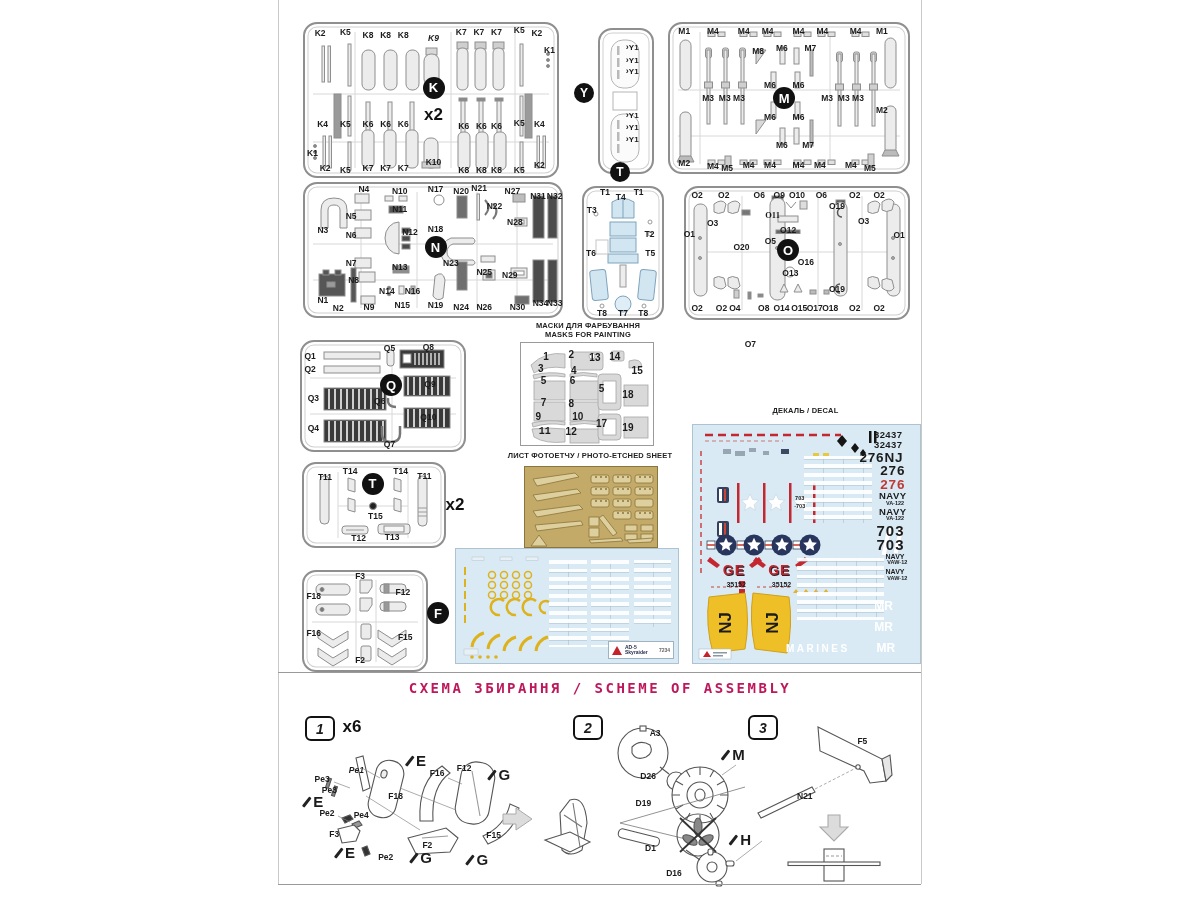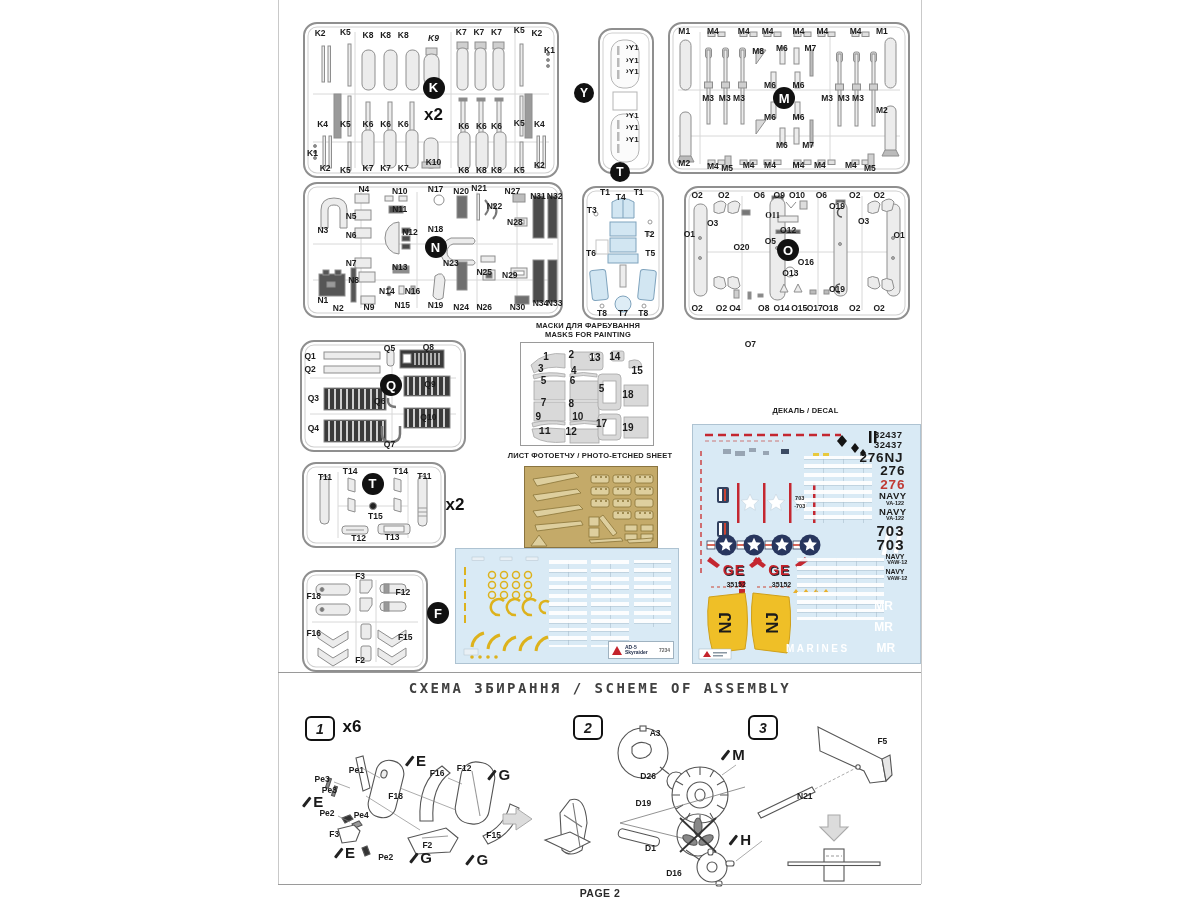--- a/index.html
+++ b/index.html
@@ -40,21 +40,21 @@
   .ylab{font-size:8px;}
   .ylab::before{content:"\203A ";font-size:9px;}
   .paint{font-size:15px;font-weight:800;}
   .paint::before{content:"";display:inline-block;width:3px;height:12px;background:#222;border-radius:1px;
        transform:rotate(38deg) translateY(2px);margin-right:4px;}
   .stepnum{position:absolute;width:26px;height:21px;border:2.5px solid #111;border-radius:6px;
        display:flex;align-items:center;justify-content:center;font-weight:800;font-style:italic;
        font-size:14px;background:#fff;z-index:4;}
   .assembly-title{position:absolute;left:278px;width:644px;text-align:center;
        font-family:"DejaVu Sans Mono",monospace;font-weight:700;font-size:14px;
-       letter-spacing:2.5px;color:#404040;}
+       letter-spacing:2.5px;color:#be185d;}
   .footer{position:absolute;left:278px;width:644px;text-align:center;top:887px;
        font-weight:700;font-size:10.5px;letter-spacing:.5px;color:#2a2a2a;}
   .brandbox{position:absolute;background:#fff;border:.5px solid #9fb2c0;display:flex;
        align-items:center;gap:3px;padding:1px 3px;z-index:3;}
   .brandbox .av{width:0;height:0;border-left:5px solid transparent;border-right:5px solid transparent;
        border-bottom:9px solid #c4232b;}
   .brandbox .bt{font-size:5px;font-weight:700;color:#23304d;line-height:1.1;}
   .brandbox .bc{font-size:5px;font-weight:700;color:#666;}
   svg{display:block;}
 </style>
@@ -863,21 +863,21 @@
       <g stroke="#888" stroke-width="0.7">
         <line x1="62" y1="42" x2="80" y2="52"></line>
           <line x1="34" y1="56" x2="50" y2="62"></line>
         <line x1="38" y1="90" x2="50" y2="96"></line>
           <line x1="66" y1="70" x2="120" y2="104"></line>
         <line x1="148" y1="52" x2="162" y2="58"></line>
           <line x1="100" y1="62" x2="156" y2="84"></line>
       </g>
       <path d="M203 88 h13 v-6 l16 11 l-16 11 v-6 h-13 Z" fill="#dcdcdc" stroke="#aaa"></path>
     </svg>
-  <span class="lbl" style="left: 23%; top: 28%;">Pe1</span>
+  <span class="lbl" style="left: 23%; top: 28%; font-style: italic;">Pe1</span>
       <span class="lbl paint" style="left: 48%; top: 22%;">E</span>
       <span class="lbl" style="left: 9%; top: 34%;">Pe3</span>
       <span class="lbl" style="left: 12%; top: 41%;">Pe3</span>
       <span class="lbl paint" style="left: 6%; top: 48%;">E</span>
       <span class="lbl" style="left: 11%; top: 56%;">Pe2</span>
       <span class="lbl" style="left: 25%; top: 57%;">Pe4</span>
       <span class="lbl" style="left: 39%; top: 45%;">F18</span>
       <span class="lbl" style="left: 14%; top: 69%;">F3</span>
       <span class="lbl paint" style="left: 19%; top: 81%;">E</span>
       <span class="lbl" style="left: 35%; top: 84%;">Pe2</span>
@@ -945,19 +945,18 @@
         <path d="M142 44 L146 66 L152 60 L150 40 Z" fill="#e6e6e6"></path>
         <circle cx="118" cy="52" r="2.2"></circle>
         <path d="M18 98 L72 72 L75 77 L21 103 Z"></path>
         <line x1="75" y1="74" x2="116" y2="53" stroke="#888" stroke-width="0.7" stroke-dasharray="3 2"></line>
         <path d="M88 100 h12 v12 h8 l-14 14 l-14 -14 h8 Z" fill="#dcdcdc" stroke="#aaa"></path>
         <rect x="84" y="134" width="20" height="32"></rect>
         <rect x="48" y="147" width="92" height="3.5"></rect>
         <line x1="86" y1="141" x2="102" y2="141" stroke="#999" stroke-dasharray="3 2"></line>
       </g>
     </svg>
-  <span class="lbl" style="left: 68%; top: 15%; margin-left: 20px;">F5</span>
+  <span class="lbl" style="left: 68%; top: 15%;">F5</span>
       <span class="lbl" style="left: 36%; top: 46%;">N21</span>
     </div>
 
   <div class="hline" style="left:278px;top:884px;width:643px"></div>
-  <div class="footer">PAGE 2</div>
 </div>
 
 </body></html>

